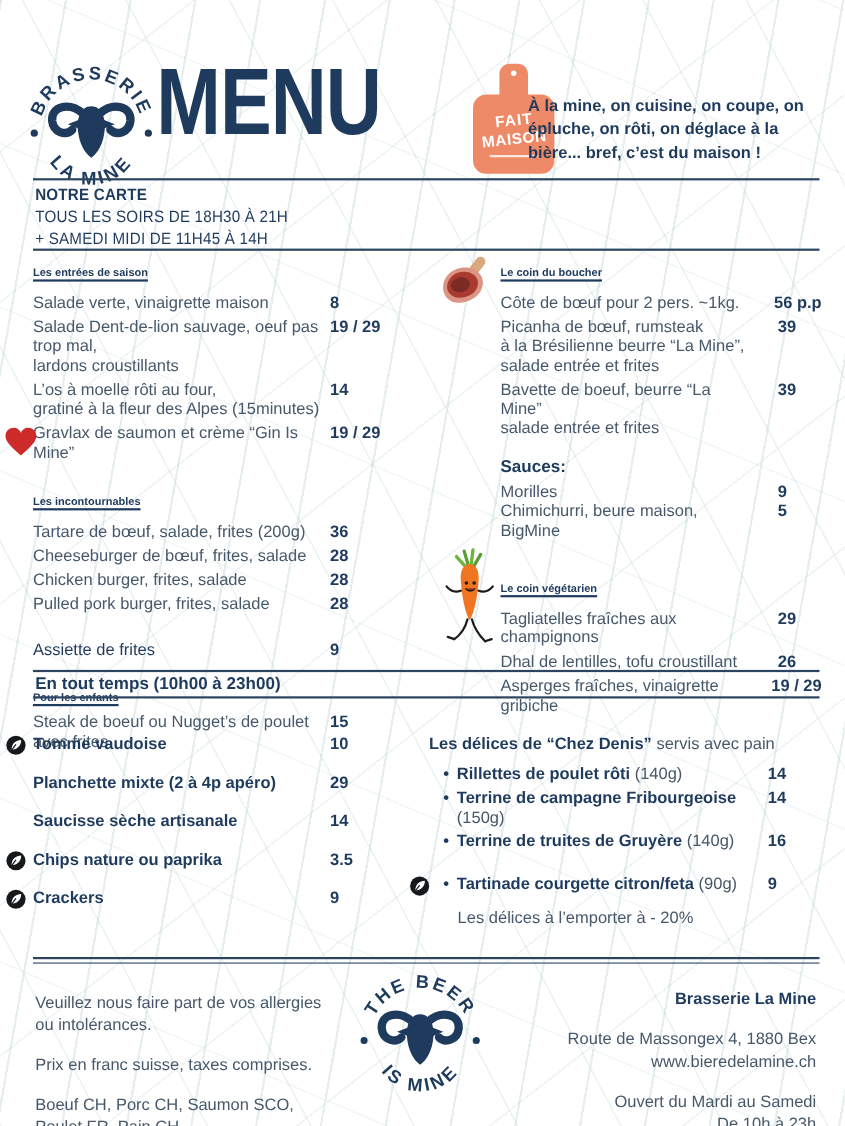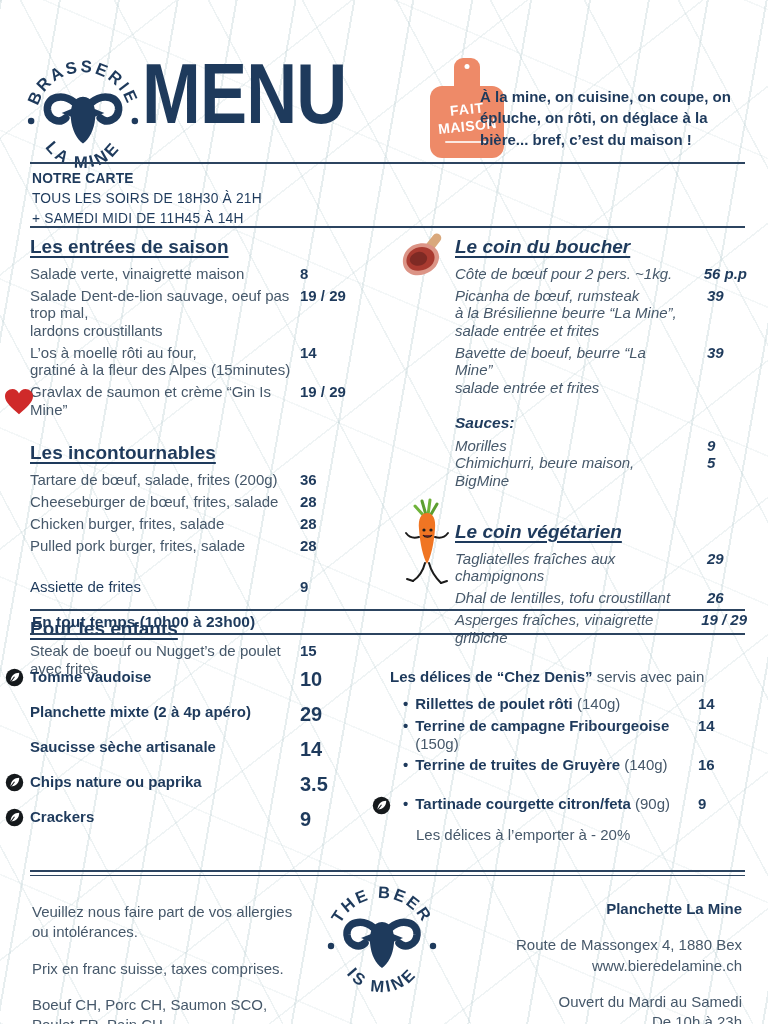--- a/index.html
+++ b/index.html
@@ -47,23 +47,23 @@
   .hr1{top:162px;} .hr2{top:226px;} .hr3{top:609px;} .hr4{top:633px;}
   .hr-double{left:30px;width:715px;top:870px;height:6px;border-top:2px solid var(--rule);border-bottom:1px solid var(--rule);}
 
   .notre{left:32px;top:169px;color:var(--navy);transform:scaleX(.92);transform-origin:left top;}
   .notre .h{font-weight:700;font-size:15px;letter-spacing:.2px;}
   .notre .l{font-size:15px;margin-top:3px;letter-spacing:.2px;}
 
   
   .col{font-size:15px;line-height:17.5px;}
   .col-left{left:30px;top:238px;width:332px;}
-  .col-right{left:455px;top:238px;width:292px;font-style:italic;}
+  .col-right{left:455px;top:238px;width:292px;}
   .sec-title{
-    display:inline-block;color:var(--navy);font-weight:700;font-size:19px;
+    display:inline-block;color:var(--navy);font-weight:700;font-size:10px;
     text-decoration:underline;text-underline-offset:3px;text-decoration-thickness:1.5px;
     margin-bottom:9px;
   }
   .plain-title{color:var(--navy);font-weight:700;font-size:15.5px;margin-bottom:5px;}
   .row{display:flex;align-items:flex-start;margin-bottom:4.5px;}
   .row .nm{flex:1 1 auto;}
   .row .nm .ln{display:block;}
   .col-left .pr{flex:0 0 62px;margin-left:8px;}
   .col-right .pr{flex:0 0 40px;margin-left:24px;}
   .pr{color:var(--navy);font-weight:700;white-space:nowrap;}
@@ -74,21 +74,21 @@
   .meat{left:398px;top:231px;width:48px;height:56px;}
   .carrot{left:401px;top:497px;width:50px;height:96px;}
 
   
   .band-title{left:32px;top:613px;color:var(--navy);font-weight:700;font-size:15.5px;}
 
   
   .snacks{left:30px;top:668px;width:332px;}
   .snack-row{position:relative;display:flex;align-items:flex-start;margin-bottom:17px;height:18px;}
   .snack-row .nm{flex:1 1 auto;color:var(--navy);font-weight:700;font-size:15px;}
-  .snack-row .pr{flex:0 0 62px;margin-left:12px;font-size:20px;}
+  .snack-row .pr{flex:0 0 62px;margin-left:12px;font-size:15px;}
   .leaf{position:absolute;left:-25px;top:0;width:19px;height:19px;}
   .leaf.inrow{left:-18px;top:1px;}
 
   
   .delices{left:390px;top:668px;width:334px;font-size:15px;line-height:18px;}
   .delices-head{margin-bottom:9px;}
   .delices-head .b{color:var(--navy);font-weight:700;}
   .delice-row{position:relative;display:flex;align-items:flex-start;margin-bottom:3.5px;padding-left:13px;}
   .delice-row .bullet{color:var(--navy);font-weight:700;margin-right:7px;}
   .delice-row .nm{flex:1 1 auto;}
@@ -440,21 +440,21 @@
       <path d="M52,46 C40,36 24,40 25,53 C26,63 37,67 43,61" fill="none" stroke="#1e3a5c" stroke-width="7.5" stroke-linecap="round"></path>
       <path d="M68,46 C80,36 96,40 95,53 C94,63 83,67 77,61" fill="none" stroke="#1e3a5c" stroke-width="7.5" stroke-linecap="round"></path>
       <path d="M60,40 C51,40 47,50 48,61 C49,73 54,82 60,86 C66,82 71,73 72,61 C73,50 69,40 60,40 Z" fill="#1e3a5c"></path>
       <path d="M49,52 L39,56 L49,60 Z" fill="#1e3a5c"></path>
       <path d="M71,52 L81,56 L71,60 Z" fill="#1e3a5c"></path>
     </g>
   </svg>
 </div>
 
 <div class="abs footer-right">
-  <div class="name">Planchette La Mine</div>
+  <div class="name">Brasserie La Mine</div>
   <div class="blk">
     <div>Route de Massongex 4, 1880 Bex</div>
     <div>www.bieredelamine.ch</div>
   </div>
   <div>
     <div>Ouvert du Mardi au Samedi</div>
     <div>De 10h à 23h</div>
   </div>
 </div>
 

